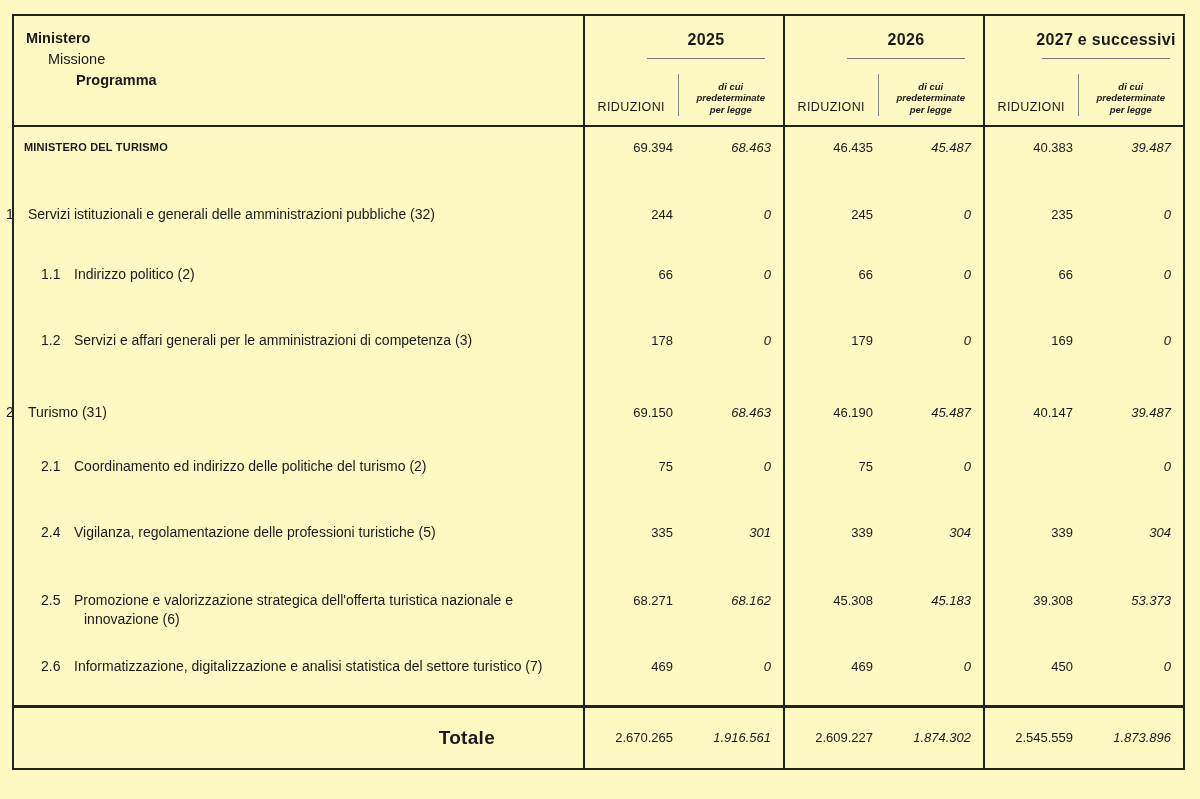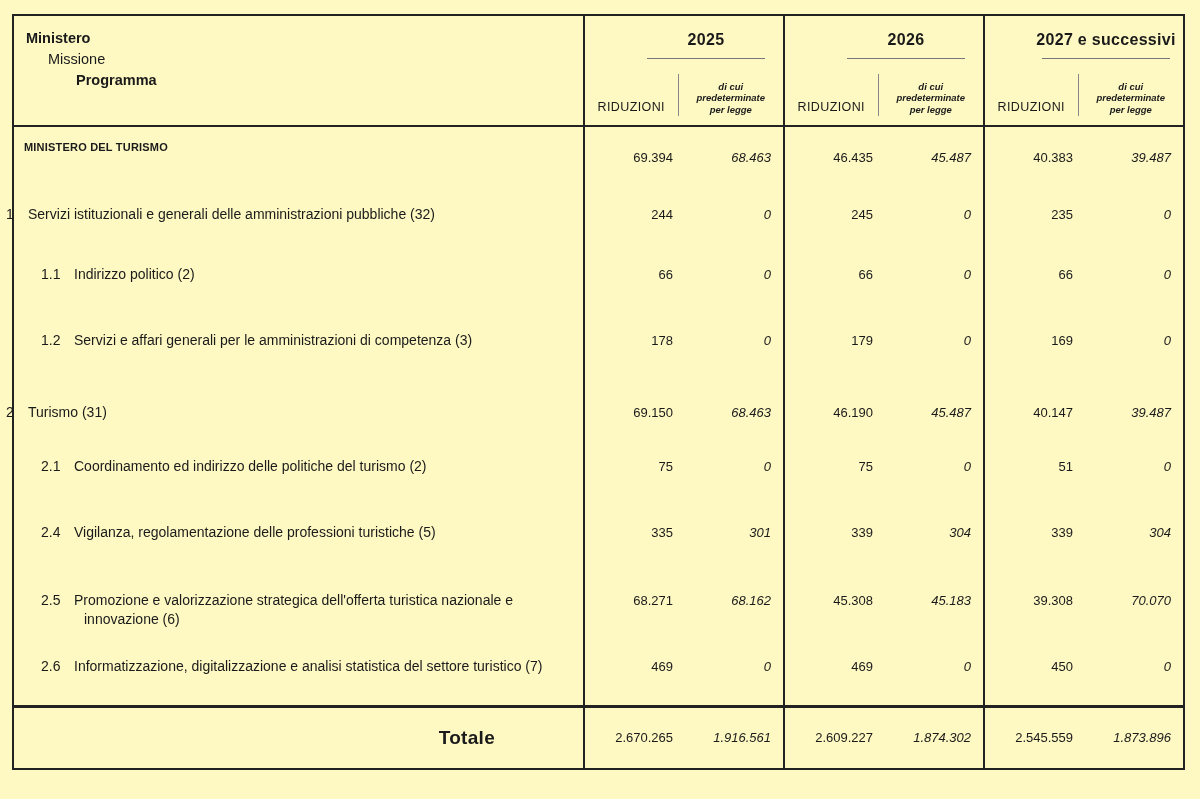--- a/index.html
+++ b/index.html
@@ -149,21 +149,21 @@
     font-size: 14px;
     line-height: 19px;
   }
   .lbl .num {
     display: inline-block;
   }
 
   
   .row.ministry .c-label { padding: 11px 0 0 10px; }
   .row.ministry .lbl { font-weight: bold; font-size: 11px; letter-spacing: .2px; }
-  .row.ministry .c-num { padding-top: 13px; font-size: 13px; margin-top: 10px; }
+  .row.ministry .c-num { padding-top: 13px; font-size: 13px; }
 
   .row.mission .c-label { padding: 10px 0 0 36px; }
   .row.mission .lbl { text-indent: -22px; }
   .row.mission .c-num { padding-top: 12px; }
 
   .row.program .c-label { padding: 10px 0 0 70px; }
   .row.program .lbl { text-indent: -43px; }
   .row.program .lbl .num { width: 33px; text-indent: 0; }
   .row.program .c-num { padding-top: 12px; }
 
@@ -360,21 +360,20 @@
           </div>
           <div class="c-group">
             <div class="c-num">75</div>
             <div class="c-num pre">0</div>
           </div>
           <div class="c-group">
             <div class="c-num">75</div>
             <div class="c-num pre">0</div>
           </div>
           <div class="c-group last">
-            <div class="c-num">51</div>
             <div class="c-num pre">0</div>
           </div>
         </div>
         <div class="row program" style="height: 68px;">
           <div class="c-label">
             <div class="lbl"><span class="num">2.4 </span>Vigilanza, regolamentazione delle professioni turistiche (5)</div>
           </div>
           <div class="c-group">
             <div class="c-num">335</div>
             <div class="c-num pre">301</div>
@@ -395,21 +394,21 @@
           <div class="c-group">
             <div class="c-num">68.271</div>
             <div class="c-num pre">68.162</div>
           </div>
           <div class="c-group">
             <div class="c-num">45.308</div>
             <div class="c-num pre">45.183</div>
           </div>
           <div class="c-group last">
             <div class="c-num">39.308</div>
-            <div class="c-num pre">70.070</div>
+            <div class="c-num pre">53.373</div>
           </div>
         </div>
         <div class="row program" style="height: 58px;">
           <div class="c-label">
             <div class="lbl"><span class="num">2.6 </span>Informatizzazione, digitalizzazione e analisi statistica del settore turistico (7)</div>
           </div>
           <div class="c-group">
             <div class="c-num">469</div>
             <div class="c-num pre">0</div>
           </div>

